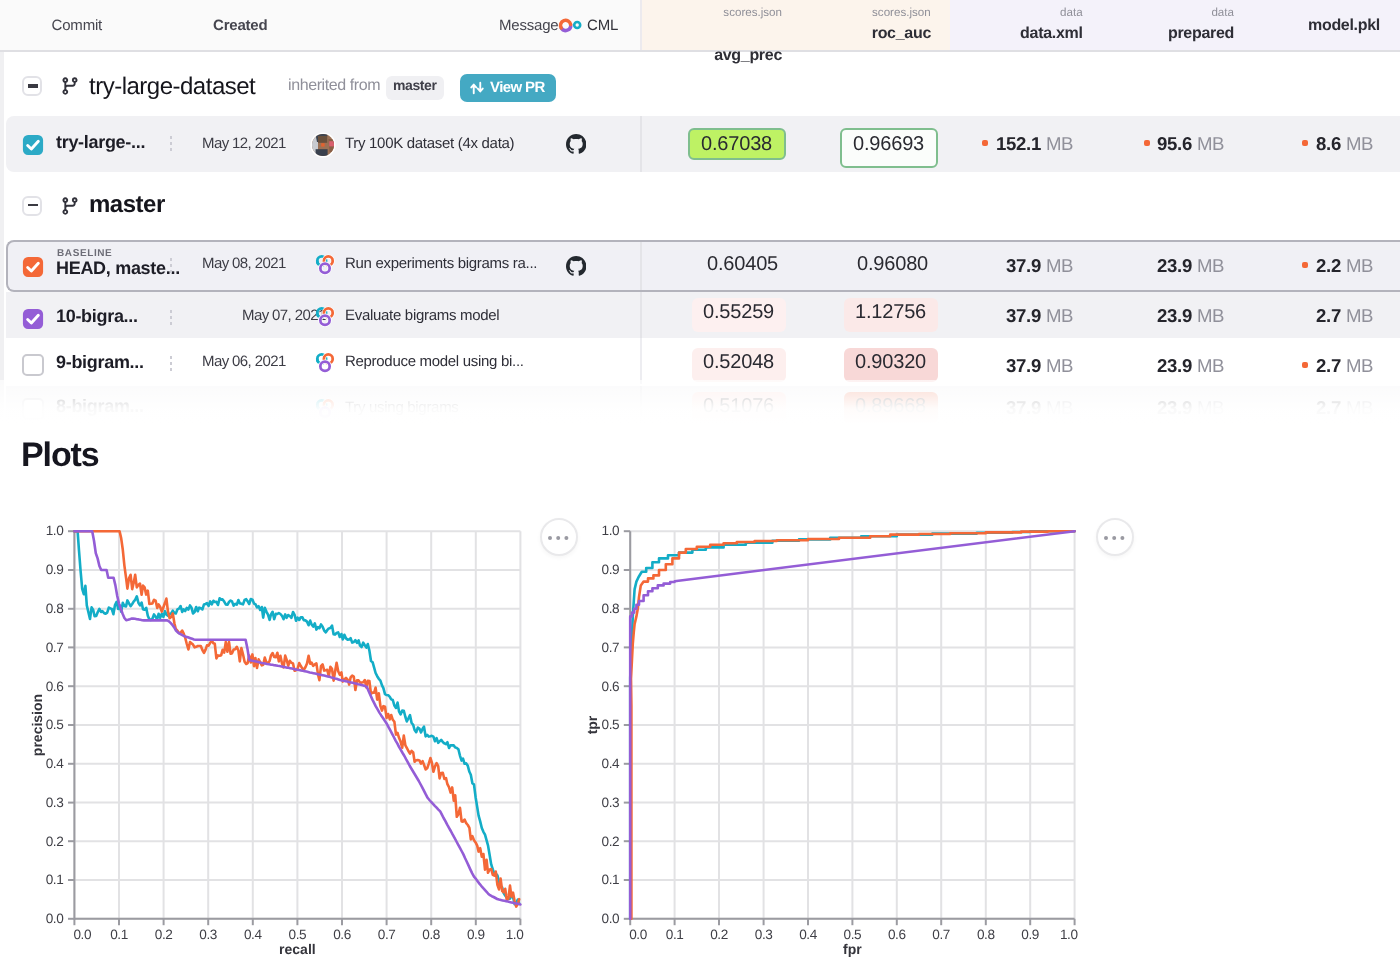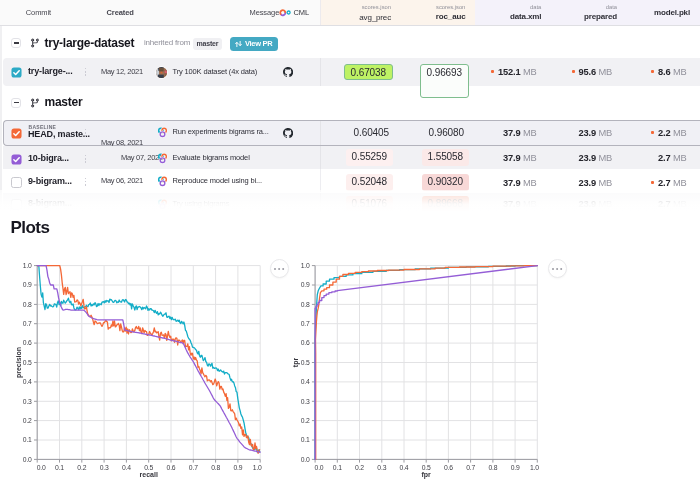--- a/index.html
+++ b/index.html
@@ -13,42 +13,42 @@
 <span style="position:absolute;left:106.5px;top:8.9px;font-size:7.5px;font-weight:700;color:#46464f;letter-spacing:-0.1px;line-height:7.5px;white-space:nowrap;">Created</span>
 <span style="position:absolute;left:225.5px;top:8.9px;font-size:7.5px;font-weight:500;color:#46464f;letter-spacing:-0.1px;line-height:7.5px;white-space:nowrap;padding-left:24px;">Message</span>
 <svg style="position:absolute;left:278px;top:8px" width="14" height="10" viewBox="0 0 14 10">
 <path d="M7.31 4.26 A2.55 2.55 0 0 1 2.59 5.98" fill="none" stroke="#945dd6" stroke-width="1.75" stroke-linecap="round"></path>
 <path d="M2.59 5.98 A2.55 2.55 0 1 1 7.31 4.26" fill="none" stroke="#f46837" stroke-width="1.75" stroke-linecap="round"></path>
 <circle cx="10.6" cy="4.5" r="1.5" fill="none" stroke="#13adc7" stroke-width="1.3"></circle>
 </svg>
 <span style="position:absolute;left:293.5px;top:8.9px;font-size:7.5px;font-weight:500;color:#33333b;letter-spacing:-0.1px;line-height:7.5px;white-space:nowrap;text-align:center;">CML</span>
 <div style="position:absolute;right:309px;top:4px;text-align:right">
   <div style="font-size:5.8px;color:#8f8f98;line-height:6.5px">scores.json</div>
-  <div style="font-size:8px;font-weight:400;color:#2e2e36;letter-spacing:-0.15px;line-height:9px;margin-top:2px">avg_prec</div>
+  <div style="font-size:8px;font-weight:700;color:#2e2e36;letter-spacing:-0.15px;line-height:9px;margin-top:12px">avg_prec</div>
 </div>
 <div style="position:absolute;right:234.5px;top:4px;text-align:center">
   <div style="font-size:5.8px;color:#8f8f98;line-height:6.5px">scores.json</div>
   <div style="font-size:8px;font-weight:600;color:#2e2e36;letter-spacing:-0.15px;line-height:9px;margin-top:1.5px">roc_auc</div>
 </div>
 <div style="position:absolute;right:158.70000000000005px;top:4px;text-align:right">
   <div style="font-size:5.8px;color:#8f8f98;line-height:6.5px">data</div>
   <div style="font-size:8px;font-weight:600;color:#2e2e36;letter-spacing:-0.15px;line-height:9px;margin-top:1.5px">data.xml</div>
 </div>
 <div style="position:absolute;right:83px;top:4px;text-align:right">
   <div style="font-size:5.8px;color:#8f8f98;line-height:6.5px">data</div>
   <div style="font-size:8px;font-weight:600;color:#2e2e36;letter-spacing:-0.15px;line-height:9px;margin-top:1.5px">prepared</div>
 </div>
 <span style="position:absolute;right:10px;top:8.6px;font-size:8px;font-weight:600;color:#2e2e36;letter-spacing:-0.15px;line-height:8px;white-space:nowrap;">model.pkl</span>
 <div style="position:absolute;left:0;top:26px;width:2px;height:185px;background:#f0f0f2"></div>
 <div style="position:absolute;left:11px;top:38px;width:10px;height:10px;border:1px solid #e2e2e7;border-radius:3px;background:#fff;box-sizing:border-box"></div>
 <div style="position:absolute;left:13.5px;top:42.4px;width:5px;height:1.3px;background:#3a3a42"></div>
 <svg style="position:absolute;left:29.5px;top:38px" width="10" height="10" viewBox="0 0 16 16">
     <path d="M9.5 3.25a2.25 2.25 0 1 1 3 2.122V6A2.5 2.5 0 0 1 10 8.5H6a1 1 0 0 0-1 1v1.128a2.251 2.251 0 1 1-1.5 0V5.372a2.25 2.25 0 1 1 1.5 0v1.836A2.49 2.49 0 0 1 6 7h4a1 1 0 0 0 1-1v-.628a2.25 2.25 0 0 1-1.5-2.122ZM4.25 13.5a.75.75 0 1 0 0-1.5.75.75 0 0 0 0 1.5Zm0-9.5a.75.75 0 1 0 0-1.5.75.75 0 0 0 0 1.5Zm8.25-.75a.75.75 0 1 0-1.5 0 .75.75 0 0 0 1.5 0Z" fill="#31313a" fill-rule="evenodd"></path>
   </svg>
-<span style="position:absolute;left:44.5px;top:37.4px;font-size:12px;font-weight:700;color:#15151c;letter-spacing:-0.25px;line-height:12px;white-space:nowrap;">try-large-dataset</span>
+<span style="position:absolute;left:44.5px;top:37.4px;font-size:12px;font-weight:400;color:#15151c;letter-spacing:-0.25px;line-height:12px;white-space:nowrap;">try-large-dataset</span>
 <span style="position:absolute;left:144px;top:39.1px;font-size:8px;color:#90909a;letter-spacing:-0.2px;line-height:8px;white-space:nowrap;">inherited from</span>
 <div style="position:absolute;left:192.5px;top:37.5px;background:#f0f0f3;border-radius:3px;height:12.5px;line-height:12.5px;padding:0 4px;font-size:7px;font-weight:600;color:#3f3f49;letter-spacing:-0.2px">master</div>
 <div style="position:absolute;left:230px;top:37px;background:#44a9c3;border-radius:3.5px;height:13.5px;padding:0 5.5px 0 5px;font-size:7.5px;font-weight:700;color:#fff;letter-spacing:-0.3px;display:flex;align-items:center"><svg width="7" height="8" viewBox="0 0 12 13" style="margin-right:3px">
 <path d="M3.2 11 V4.4 M1.1 6 L3.2 3.5 L5.3 6" fill="none" stroke="#fff" stroke-width="1.6" stroke-linecap="round" stroke-linejoin="round"></path>
 <path d="M8.8 2 V8.6 M6.7 7 L8.8 9.5 L10.9 7" fill="none" stroke="#fff" stroke-width="1.6" stroke-linecap="round" stroke-linejoin="round"></path>
 </svg>View PR</div>
 <div style="position:absolute;left:3px;top:57.5px;width:697px;height:28px;background:#f1f1f4;border-radius:4px 0 0 4px"></div>
 <svg style="position:absolute;left:10.5px;top:66.5px" width="11" height="11" viewBox="0 0 12 12">
 <rect x="0.5" y="0.5" width="11" height="11" rx="2.8" fill="#2caac6"></rect>
 <path d="M3.1 6.3 5.1 8.2 8.9 4" fill="none" stroke="#fff" stroke-width="1.6" stroke-linecap="round" stroke-linejoin="round"></path>
@@ -73,39 +73,39 @@
 <rect x="5.6" y="5.6" width="1.7" height="1.7" fill="#e2622f"></rect>
 <rect x="4" y="2" width="4.6" height="3.4" fill="#69503c"></rect>
 </g>
 </svg>
 <span style="position:absolute;left:172.5px;top:67.9px;font-size:7.5px;color:#2f2f38;letter-spacing:-0.15px;line-height:7.5px;white-space:nowrap;">Try 100K dataset (4x data)</span>
 <svg style="position:absolute;left:282.8px;top:67.3px" width="10.2" height="10.2" viewBox="0 0 16 16">
     <path d="M8 0C3.58 0 0 3.58 0 8c0 3.54 2.29 6.53 5.47 7.59.4.07.55-.17.55-.38 0-.19-.01-.82-.01-1.49-2.01.37-2.53-.49-2.69-.94-.09-.23-.48-.94-.82-1.13-.28-.15-.68-.52-.01-.53.63-.01 1.08.58 1.23.82.72 1.21 1.87.87 2.33.66.07-.52.28-.87.51-1.07-1.78-.2-3.64-.89-3.64-3.95 0-.87.31-1.59.82-2.15-.08-.2-.36-1.02.08-2.12 0 0 .67-.21 2.2.82.64-.18 1.32-.27 2-.27s1.36.09 2 .27c1.53-1.04 2.2-.82 2.2-.82.44 1.1.16 1.92.08 2.12.51.56.82 1.27.82 2.15 0 3.07-1.87 3.75-3.65 3.95.29.25.54.73.54 1.48 0 1.07-.01 1.93-.01 2.2 0 .21.15.46.55.38A8.01 8.01 0 0016 8c0-4.42-3.58-8-8-8z" fill="#24292f"></path>
   </svg>
 <div style="position:absolute;left:320px;top:57.5px;width:1px;height:28px;background:#e4e4e8"></div>
 <div style="position:absolute;right:307.5px;top:63.8px;background:#bef264;border:1px solid #7fbe8e;box-sizing:border-box;border-radius:3px;height:16.4px;padding:0 5.5px;font-size:10px;color:#2a2a31;line-height:15px;letter-spacing:-0.1px">0.67038</div>
-<div style="position:absolute;right:231.5px;top:63.8px;background:#fbfdfb;border:1px solid #7fbe8e;box-sizing:border-box;border-radius:3px;height:34px;padding:0 5.5px;font-size:10px;color:#2a2a31;line-height:15px;letter-spacing:-0.1px">0.96693</div>
+<div style="position:absolute;right:231.5px;top:63.8px;background:#fbfdfb;border:1px solid #7fbe8e;box-sizing:border-box;border-radius:3px;height:20px;padding:0 5.5px;font-size:10px;color:#2a2a31;line-height:15px;letter-spacing:-0.1px">0.96693</div>
 <div style="position:absolute;right:163.39999999999998px;top:67.0px;font-size:9.3px;line-height:10px;white-space:nowrap;letter-spacing:-0.15px"><span style="display:inline-block;width:3px;height:3px;border-radius:1px;background:#f46837;vertical-align:1.9px;margin-right:4px"></span><span style="color:#25252c;font-weight:600">152.1</span><span style="color:#90909a;font-weight:400"> MB</span></div>
 <div style="position:absolute;right:87.89999999999998px;top:67.0px;font-size:9.3px;line-height:10px;white-space:nowrap;letter-spacing:-0.15px"><span style="display:inline-block;width:3px;height:3px;border-radius:1px;background:#f46837;vertical-align:1.9px;margin-right:4px"></span><span style="color:#25252c;font-weight:600">95.6</span><span style="color:#90909a;font-weight:400"> MB</span></div>
 <div style="position:absolute;right:13.399999999999977px;top:67.0px;font-size:9.3px;line-height:10px;white-space:nowrap;letter-spacing:-0.15px"><span style="display:inline-block;width:3px;height:3px;border-radius:1px;background:#f46837;vertical-align:1.9px;margin-right:4px"></span><span style="color:#25252c;font-weight:600">8.6</span><span style="color:#90909a;font-weight:400"> MB</span></div>
 <div style="position:absolute;left:11px;top:97.5px;width:10px;height:10px;border:1px solid #e2e2e7;border-radius:3px;background:#fff;box-sizing:border-box"></div>
 <div style="position:absolute;left:13.5px;top:101.9px;width:5px;height:1.3px;background:#3a3a42"></div>
 <svg style="position:absolute;left:29.5px;top:97.5px" width="10" height="10" viewBox="0 0 16 16">
     <path d="M9.5 3.25a2.25 2.25 0 1 1 3 2.122V6A2.5 2.5 0 0 1 10 8.5H6a1 1 0 0 0-1 1v1.128a2.251 2.251 0 1 1-1.5 0V5.372a2.25 2.25 0 1 1 1.5 0v1.836A2.49 2.49 0 0 1 6 7h4a1 1 0 0 0 1-1v-.628a2.25 2.25 0 0 1-1.5-2.122ZM4.25 13.5a.75.75 0 1 0 0-1.5.75.75 0 0 0 0 1.5Zm0-9.5a.75.75 0 1 0 0-1.5.75.75 0 0 0 0 1.5Zm8.25-.75a.75.75 0 1 0-1.5 0 .75.75 0 0 0 1.5 0Z" fill="#31313a" fill-rule="evenodd"></path>
   </svg>
 <span style="position:absolute;left:44.5px;top:96.4px;font-size:12px;font-weight:700;color:#15151c;letter-spacing:-0.25px;line-height:12px;white-space:nowrap;">master</span>
 <div style="position:absolute;left:3px;top:119.5px;width:700px;height:26px;background:#f0f0f5;border:1px solid #b3b3bc;border-right:none;border-radius:4px 0 0 4px;box-sizing:border-box"></div>
 <svg style="position:absolute;left:10.5px;top:128px" width="11" height="11" viewBox="0 0 12 12">
 <rect x="0.5" y="0.5" width="11" height="11" rx="2.8" fill="#f46837"></rect>
 <path d="M3.1 6.3 5.1 8.2 8.9 4" fill="none" stroke="#fff" stroke-width="1.6" stroke-linecap="round" stroke-linejoin="round"></path>
 </svg>
 <span style="position:absolute;left:28.5px;top:124.8px;font-size:5px;font-weight:700;color:#6d6d77;letter-spacing:0.3px;line-height:5px;white-space:nowrap;">BASELINE</span>
 <span style="position:absolute;left:28px;top:130.1px;font-size:9px;font-weight:700;color:#1d1d26;letter-spacing:-0.15px;line-height:9px;white-space:nowrap;">HEAD, maste...</span>
 <div style="position:absolute;left:84.5px;top:128.5px;width:1.4px;height:8px;background-image:repeating-linear-gradient(#ccccd4 0 1.4px,transparent 1.4px 3.1px)"></div>
-<span style="position:absolute;left:101px;top:128.4px;font-size:7.5px;color:#3c3c45;letter-spacing:-0.3px;line-height:7.5px;white-space:nowrap;margin-top:11px;">May 08, 2021</span>
+<span style="position:absolute;left:101px;top:128.4px;font-size:7.5px;color:#3c3c45;letter-spacing:-0.3px;line-height:7.5px;white-space:nowrap;">May 08, 2021</span>
 <svg style="position:absolute;left:156.5px;top:127px" width="11" height="11" viewBox="0 0 16 16">
 <circle cx="5.6" cy="5.0" r="3.2" fill="none" stroke="#13adc7" stroke-width="2.0"></circle>
 <circle cx="10.4" cy="5.0" r="3.2" fill="none" stroke="#fff" stroke-width="3.0"></circle>
 <circle cx="10.4" cy="5.0" r="3.2" fill="none" stroke="#f46837" stroke-width="2.0"></circle>
 <circle cx="8" cy="10.4" r="3.4" fill="none" stroke="#fff" stroke-width="3.0"></circle>
 <circle cx="8" cy="10.4" r="3.4" fill="none" stroke="#945dd6" stroke-width="2.0"></circle>
 <path d="M3.2 7.6 A3.2 3.2 0 0 1 2.4 4.8" fill="none" stroke="#13adc7" stroke-width="2.0"></path>
 </svg>
 <span style="position:absolute;left:172.5px;top:128.4px;font-size:7.5px;color:#2f2f38;letter-spacing:-0.15px;line-height:7.5px;white-space:nowrap;">Run experiments bigrams ra...</span>
 <svg style="position:absolute;left:282.8px;top:127.8px" width="10.2" height="10.2" viewBox="0 0 16 16">
@@ -129,21 +129,21 @@
 <circle cx="5.6" cy="5.0" r="3.2" fill="none" stroke="#13adc7" stroke-width="2.0"></circle>
 <circle cx="10.4" cy="5.0" r="3.2" fill="none" stroke="#fff" stroke-width="3.0"></circle>
 <circle cx="10.4" cy="5.0" r="3.2" fill="none" stroke="#f46837" stroke-width="2.0"></circle>
 <circle cx="8" cy="10.4" r="3.4" fill="none" stroke="#fff" stroke-width="3.0"></circle>
 <circle cx="8" cy="10.4" r="3.4" fill="none" stroke="#945dd6" stroke-width="2.0"></circle>
 <path d="M3.2 7.6 A3.2 3.2 0 0 1 2.4 4.8" fill="none" stroke="#13adc7" stroke-width="2.0"></path>
 </svg>
 <span style="position:absolute;left:172.5px;top:154.4px;font-size:7.5px;color:#2f2f38;letter-spacing:-0.15px;line-height:7.5px;white-space:nowrap;">Evaluate bigrams model</span>
 <div style="position:absolute;left:320px;top:146.2px;width:1px;height:22.8px;background:#e4e4e8"></div>
 <div style="position:absolute;right:307.5px;top:149.3px;background:#fdf0f0;box-sizing:border-box;border-radius:3px;height:16.4px;padding:0 5.5px;font-size:10px;color:#2a2a31;line-height:15px;letter-spacing:-0.1px">0.55259</div>
-<div style="position:absolute;right:231.5px;top:149.3px;background:#fbe9e8;box-sizing:border-box;border-radius:3px;height:16.4px;padding:0 5.5px;font-size:10px;color:#2a2a31;line-height:15px;letter-spacing:-0.1px">1.55058</div>
+<div style="position:absolute;right:231.5px;top:149.3px;background:#fbe9e8;box-sizing:border-box;border-radius:3px;height:16.4px;padding:0 5.5px;font-size:10px;color:#2a2a31;line-height:15px;letter-spacing:-0.1px">1.12756</div>
 <div style="position:absolute;right:163.39999999999998px;top:153.0px;font-size:9.3px;line-height:10px;white-space:nowrap;letter-spacing:-0.15px"><span style="color:#25252c;font-weight:600">37.9</span><span style="color:#90909a;font-weight:400"> MB</span></div>
 <div style="position:absolute;right:87.89999999999998px;top:153.0px;font-size:9.3px;line-height:10px;white-space:nowrap;letter-spacing:-0.15px"><span style="color:#25252c;font-weight:600">23.9</span><span style="color:#90909a;font-weight:400"> MB</span></div>
 <div style="position:absolute;right:13.399999999999977px;top:153.0px;font-size:9.3px;line-height:10px;white-space:nowrap;letter-spacing:-0.15px"><span style="color:#25252c;font-weight:600">2.7</span><span style="color:#90909a;font-weight:400"> MB</span></div>
 <div style="position:absolute;left:10.5px;top:176.5px;width:9px;height:9px;border:1px solid #c9c9cf;border-radius:2.5px;background:#fff"></div>
 <span style="position:absolute;left:28px;top:176.6px;font-size:9px;font-weight:700;color:#1d1d26;letter-spacing:-0.15px;line-height:9px;white-space:nowrap;">9-bigram...</span>
 <div style="position:absolute;left:84.5px;top:177.5px;width:1.4px;height:8px;background-image:repeating-linear-gradient(#ccccd4 0 1.4px,transparent 1.4px 3.1px)"></div>
 <span style="position:absolute;left:101px;top:177.4px;font-size:7.5px;color:#3c3c45;letter-spacing:-0.3px;line-height:7.5px;white-space:nowrap;">May 06, 2021</span>
 <svg style="position:absolute;left:156.5px;top:176px" width="11" height="11" viewBox="0 0 16 16">
 <circle cx="5.6" cy="5.0" r="3.2" fill="none" stroke="#13adc7" stroke-width="2.0"></circle>
 <circle cx="10.4" cy="5.0" r="3.2" fill="none" stroke="#fff" stroke-width="3.0"></circle>

